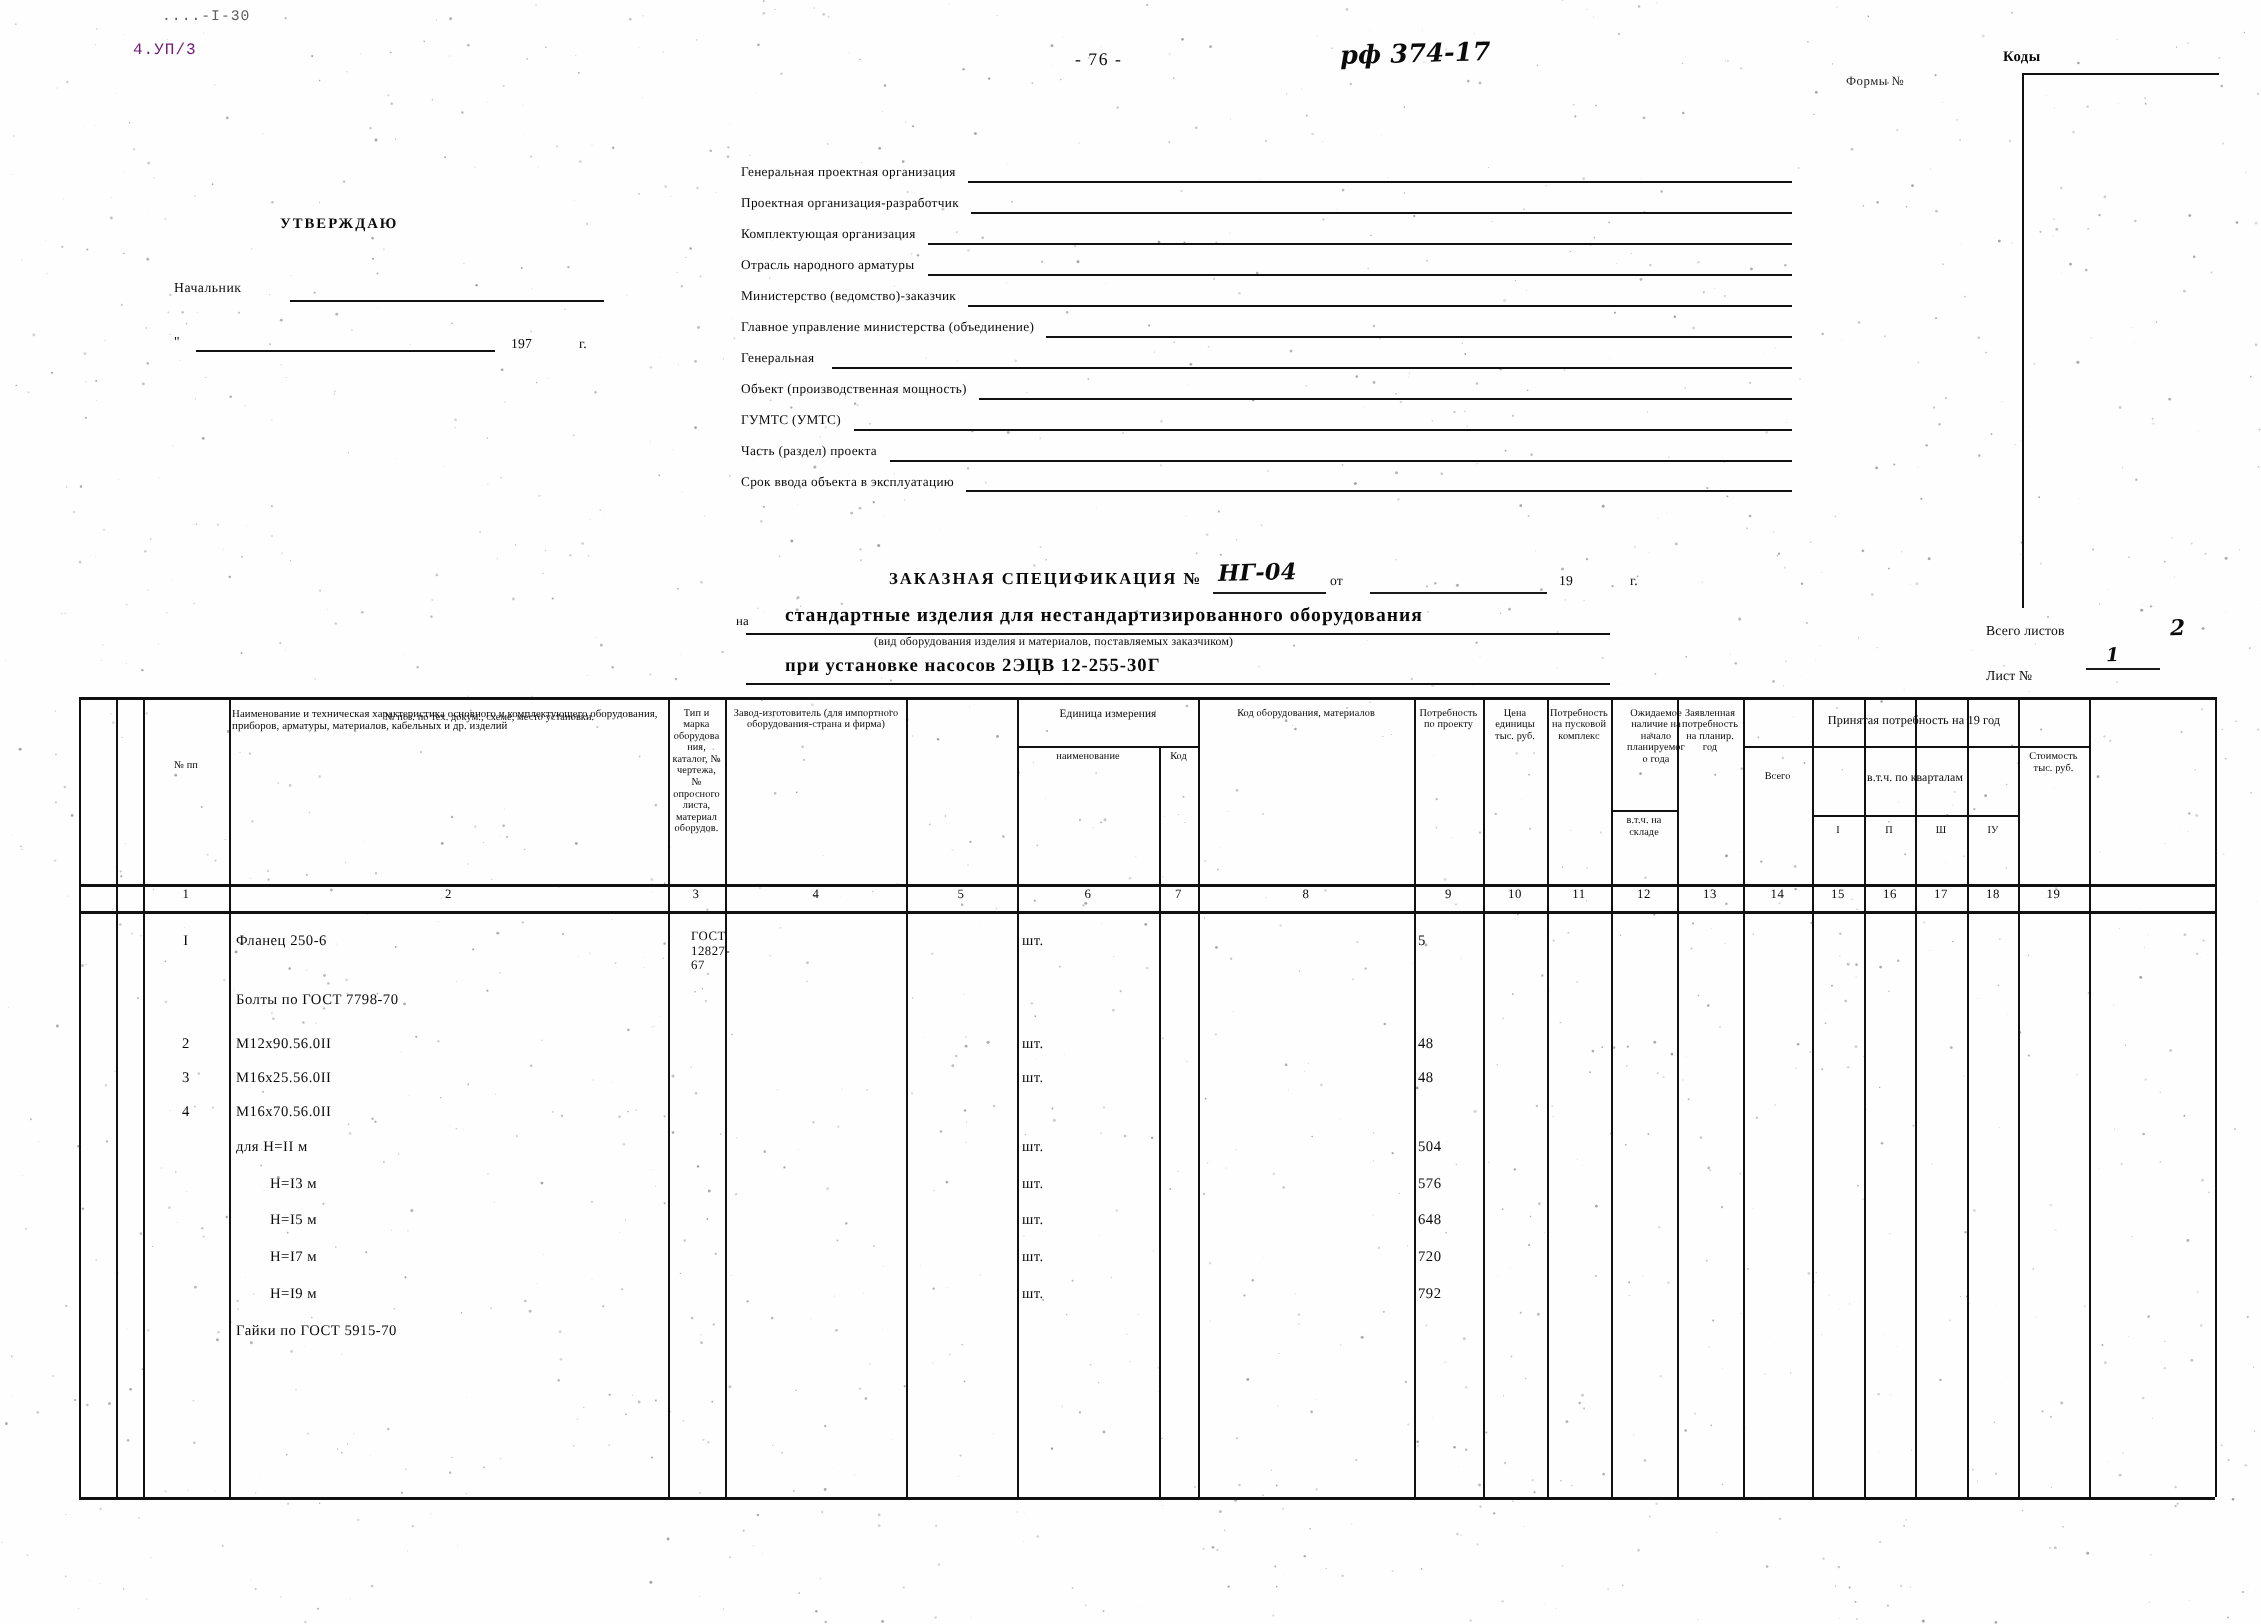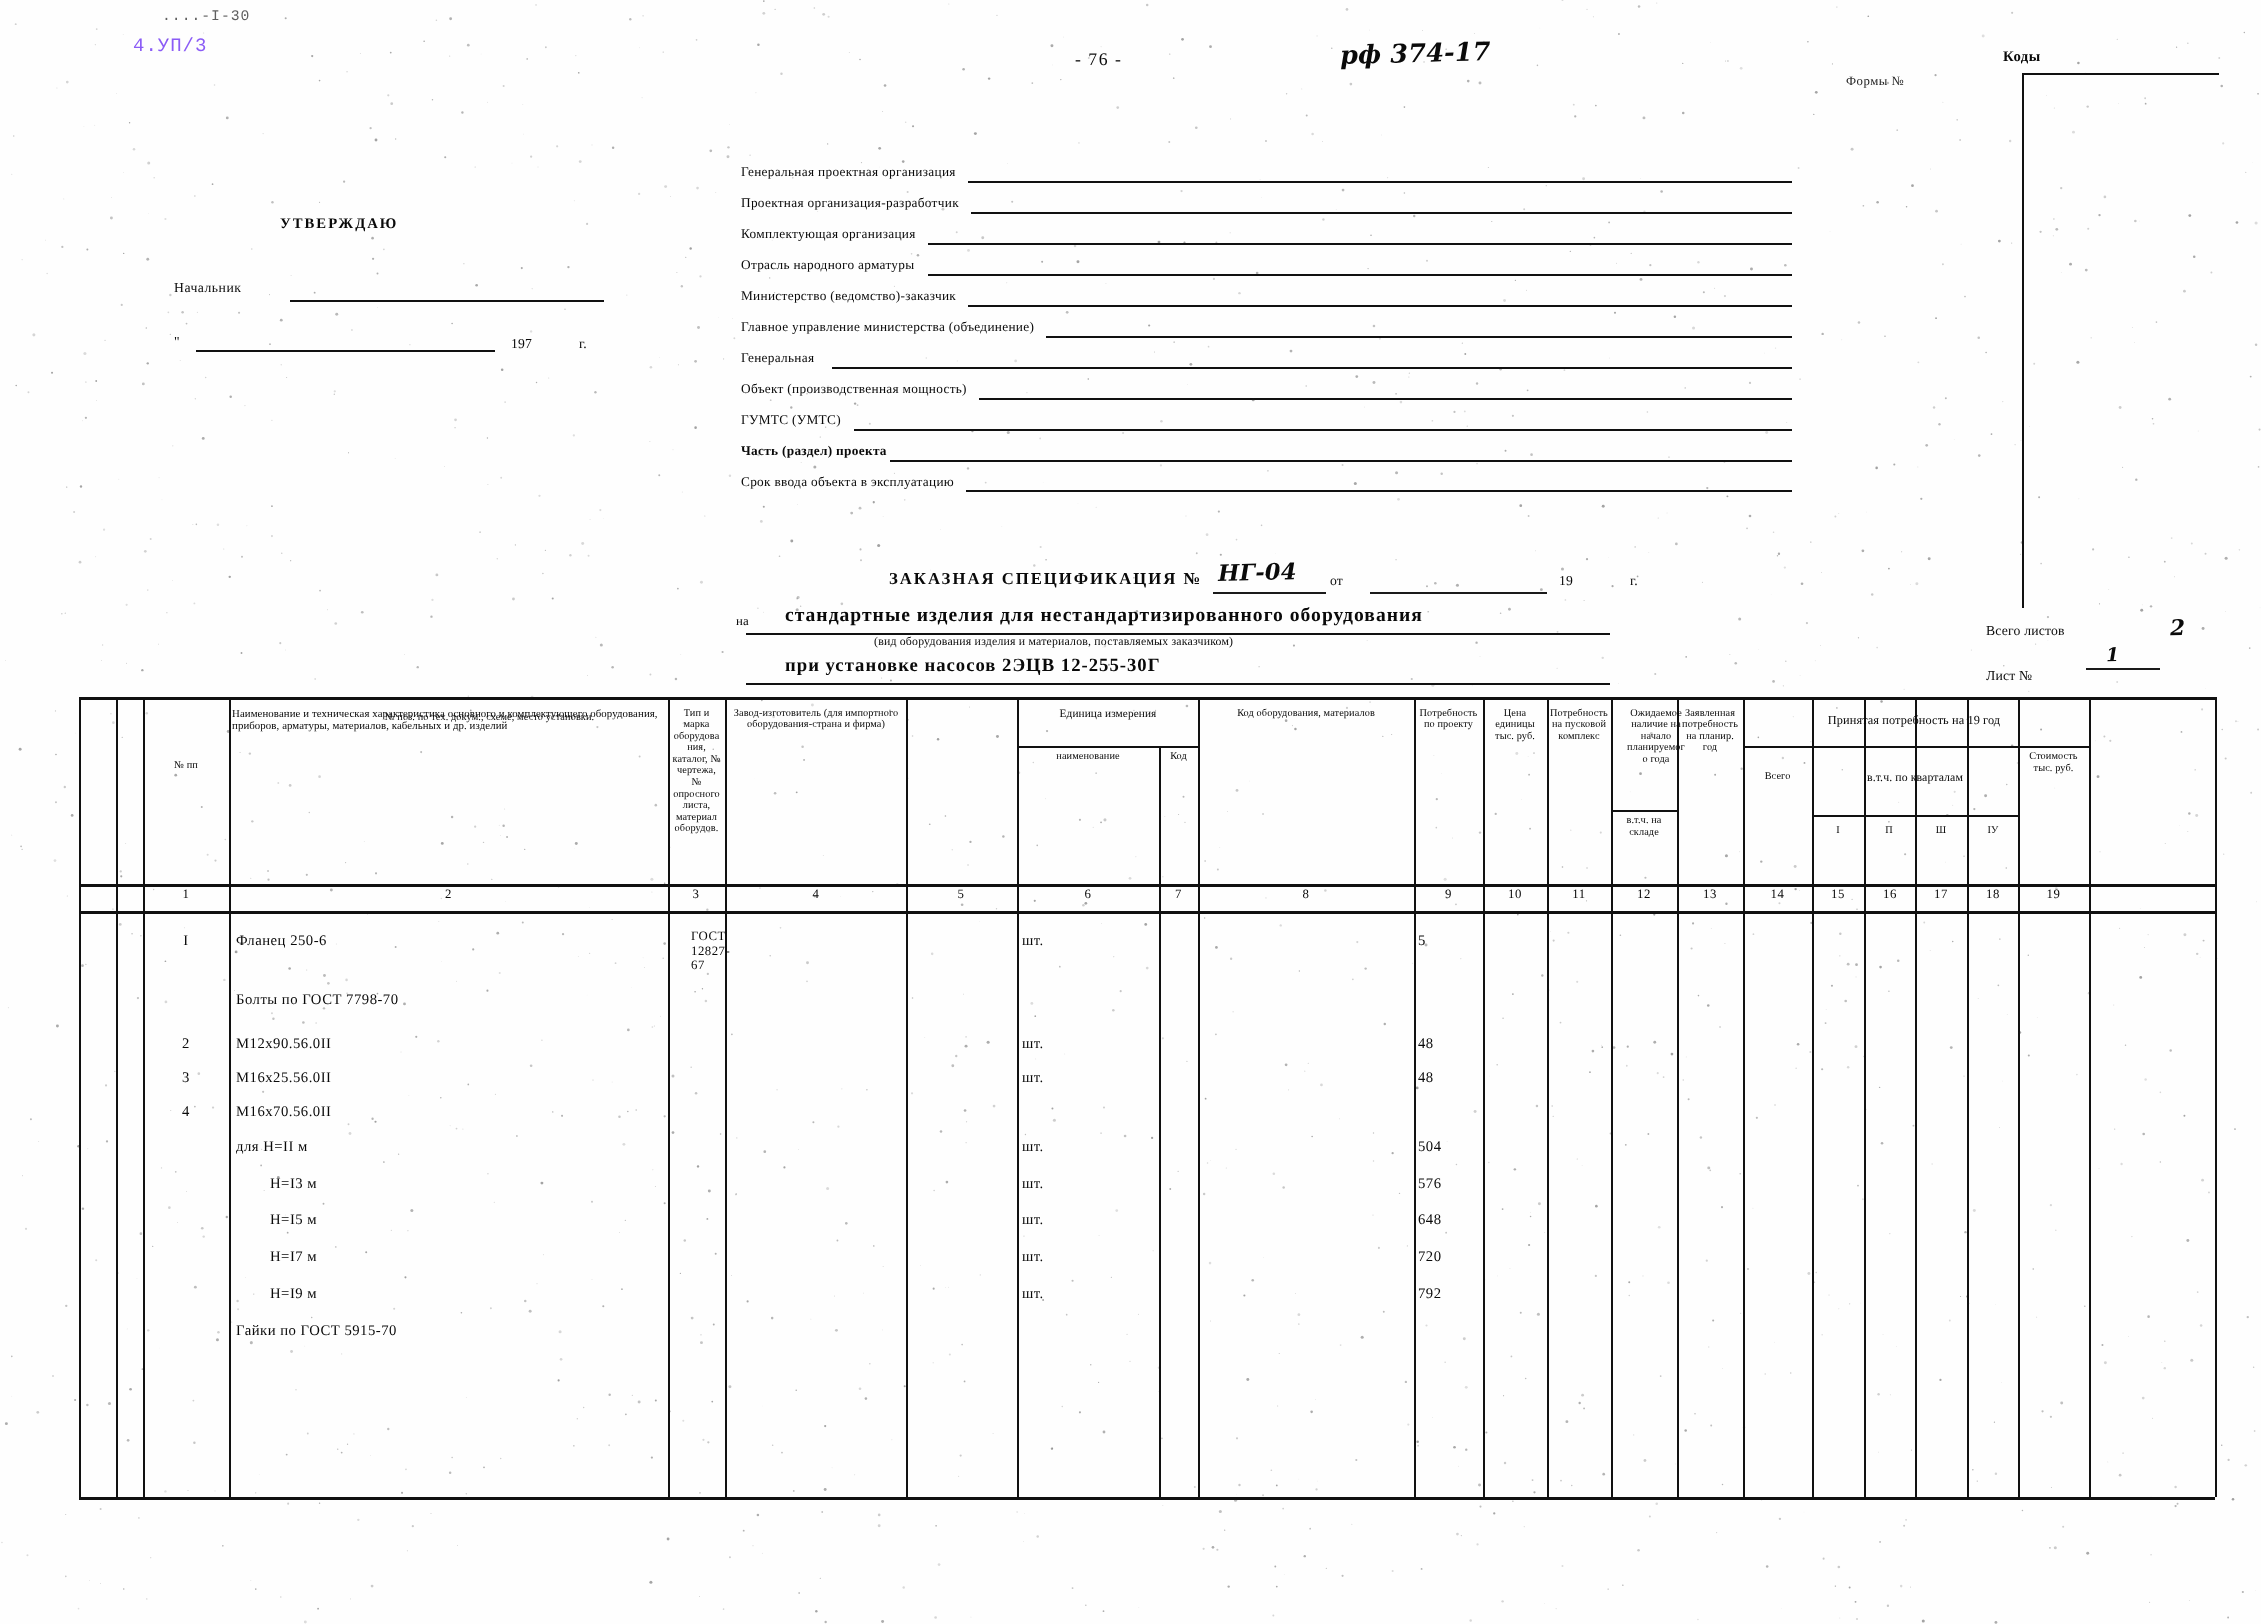--- a/index.html
+++ b/index.html
@@ -33,21 +33,21 @@
   .abs{position:absolute;}
   .rule{
     position:absolute;
     height:2px;
     background:#111;
   }
   .rule.thin{height:1.5px;background:#1a1a1a;}
 
   
   #faint-code{left:162px;top:8.8px;font-size:14.7px;letter-spacing:1px;color:#2a2a2a;opacity:.75;}
-  #code2{left:133px;top:35px;font-size:19px;letter-spacing:1px;color:#8b5cf6;}
+  #code2{left:133px;top:41px;font-size:16px;letter-spacing:1px;color:#701a75;}
   #pageno{left:1075px;top:49px;font-size:17.7px;letter-spacing:1.5px;}
   #docref{left:1340px;top:39px;font-size:25.5px;}
   #formno{left:1846px;top:74px;font-size:12.8px;letter-spacing:0.5px;color:#222;}
   #kody{left:2003px;top:49px;font-size:14.7px;letter-spacing:0.5px;}
   #kody-box-h{left:2023px;top:73px;width:196px;height:2px;background:#111;position:absolute;}
   #kody-box-v{left:2022px;top:73px;width:2px;height:535px;background:#111;position:absolute;}
 
   
   #approve{left:280px;top:216px;font-size:14.7px;letter-spacing:2px;font-weight:bold;}
   #chief-label{left:174px;top:280px;font-size:13.7px;letter-spacing:0.5px;}
@@ -158,21 +158,21 @@
       <div class="ffield ink" style="left: 741px; top: 288px;">Министерство (ведомство)-заказчик</div>
       <div class="frule" style="left: 968px; top: 305px; width: 824px;"></div>
       <div class="ffield ink" style="left: 741px; top: 319px;">Главное управление министерства (объединение)</div>
       <div class="frule" style="left: 1046px; top: 336px; width: 746px;"></div>
       <div class="ffield ink" style="left: 741px; top: 350px;">Генеральная</div>
       <div class="frule" style="left: 832px; top: 367px; width: 960px;"></div>
       <div class="ffield ink" style="left: 741px; top: 381px;">Объект (производственная мощность)</div>
       <div class="frule" style="left: 979px; top: 398px; width: 813px;"></div>
       <div class="ffield ink" style="left: 741px; top: 412px;">ГУМТС (УМТС)</div>
       <div class="frule" style="left: 854px; top: 429px; width: 938px;"></div>
-      <div class="ffield ink" style="left: 741px; top: 443px; font-weight: bold;">Часть (раздел) проекта</div>
+      <div class="ffield ink" style="left: 741px; top: 443px;">Часть (раздел) проекта</div>
       <div class="frule" style="left: 890px; top: 460px; width: 902px;"></div>
       <div class="ffield ink" style="left: 741px; top: 474px;">Срок ввода объекта в эксплуатацию</div>
       <div class="frule" style="left: 966px; top: 490px; width: 826px;"></div>
     </div>
 
   <div class="abs ink" id="spec-title">ЗАКАЗНАЯ СПЕЦИФИКАЦИЯ №</div>
   <div class="abs ink hand" id="spec-num">НГ-04</div>
   <div class="rule thin" id="spec-num-rule"></div>
   <div class="abs ink" id="spec-ot">от</div>
   <div class="rule thin" id="spec-ot-rule"></div>

